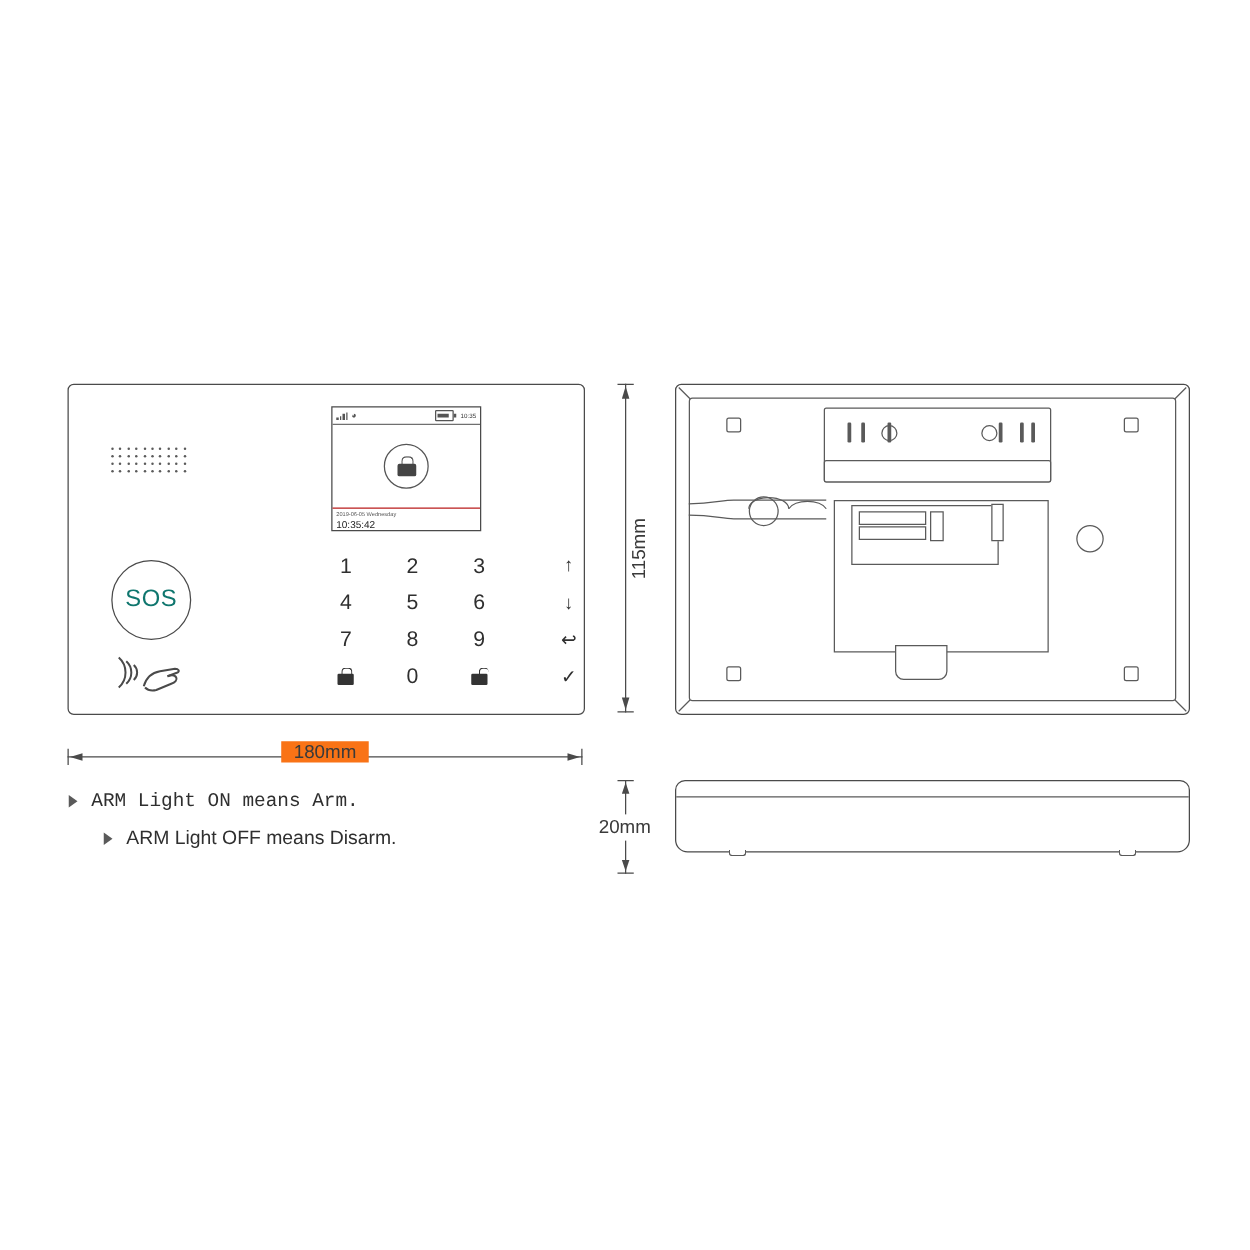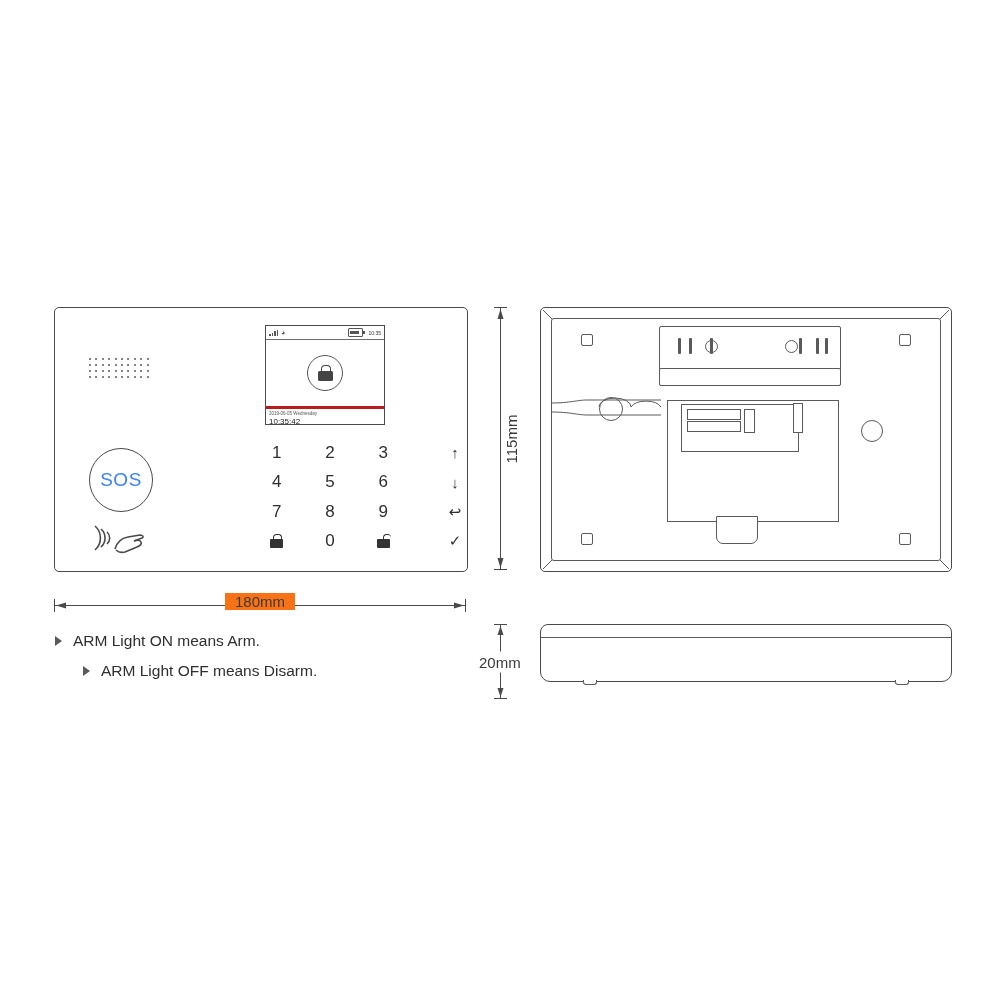--- a/index.html
+++ b/index.html
@@ -56,31 +56,31 @@
   }
   #lock-icon-shape{position:relative;width:15px;height:16px;}
   #lock-icon-shape .shackle{
     position:absolute;left:3.5px;top:0;width:8px;height:7px;
     border:1.4px solid #444;border-bottom:none;border-radius:4px 4px 0 0;
   }
   #lock-icon-shape .bodyb{
     position:absolute;left:0;top:6px;width:15px;height:10px;background:#444;border-radius:1.5px;
   }
   #lcd-footer{
-    position:absolute;left:0;right:0;bottom:0;height:18px;border-top:3px solid #b91c1c;
+    position:absolute;left:0;right:0;bottom:0;height:18px;border-top:1px solid #b91c1c;
     padding:0 3px;box-sizing:border-box;
   }
   #lcd-date{font-size:4.5px;color:#555;line-height:7px;padding-top:1px;}
   #lcd-clock{font-size:8px;color:#222;line-height:9px;font-family:"Liberation Sans",sans-serif;}
 
   
   #sos-button{
     position:absolute;left:34px;top:140px;width:62px;height:62px;border-radius:50%;
     border:1.5px solid #4a4a4a;display:flex;align-items:center;justify-content:center;
-    font-size:19px;letter-spacing:.5px;color:#3b82f6;text-align:center;
+    font-size:19px;letter-spacing:.5px;color:#0f766e;text-align:center;
   }
   
   #rfid-icon{position:absolute;left:36px;top:212px;width:58px;height:36px;}
 
   
   #keypad{
     position:absolute;left:195px;top:130px;width:160px;height:118px;
     display:grid;grid-template-columns:repeat(3,1fr);grid-template-rows:repeat(4,1fr);
   }
   #keypad .key{display:flex;align-items:center;justify-content:center;font-size:17px;color:#2f2f2f;}
@@ -149,21 +149,21 @@
   #side-profile .topseam{position:absolute;left:0;right:0;top:12px;height:1px;background:#5a5a5a;}
   .foot{position:absolute;bottom:-4px;width:12px;height:4px;border:1px solid #5a5a5a;border-top:none;border-radius:0 0 3px 3px;background:#fff;}
 
   
   #notes{position:absolute;left:55px;top:632px;width:420px;}
   .note{display:flex;align-items:center;margin-bottom:12px;font-size:15.5px;color:#2f2f2f;}
   .note .tri{
     width:0;height:0;border-left:7px solid #5a5a5a;border-top:5px solid transparent;
     border-bottom:5px solid transparent;margin-right:11px;flex:0 0 auto;
   }
-  .note.i1{margin-left:0;}
+  .note.i1{margin-left:0;font-family:Liberation Mono, monospace;}
   .note.i2{margin-left:28px;}
   .note.i3{margin-left:84px;}
 </style>
 </head>
 <body>
 
 <div class="stage">
 
   <div id="front-panel">
 

